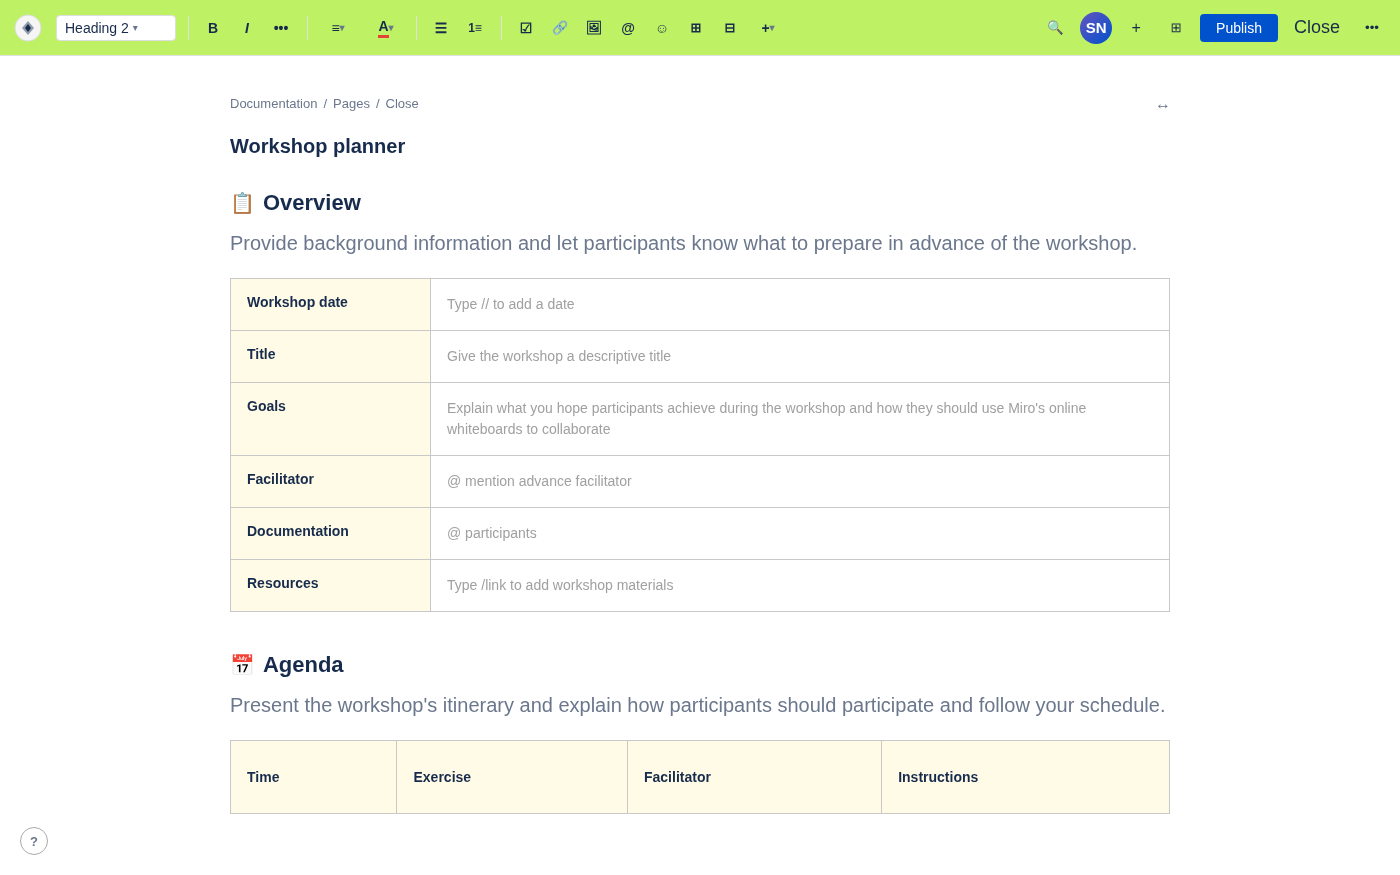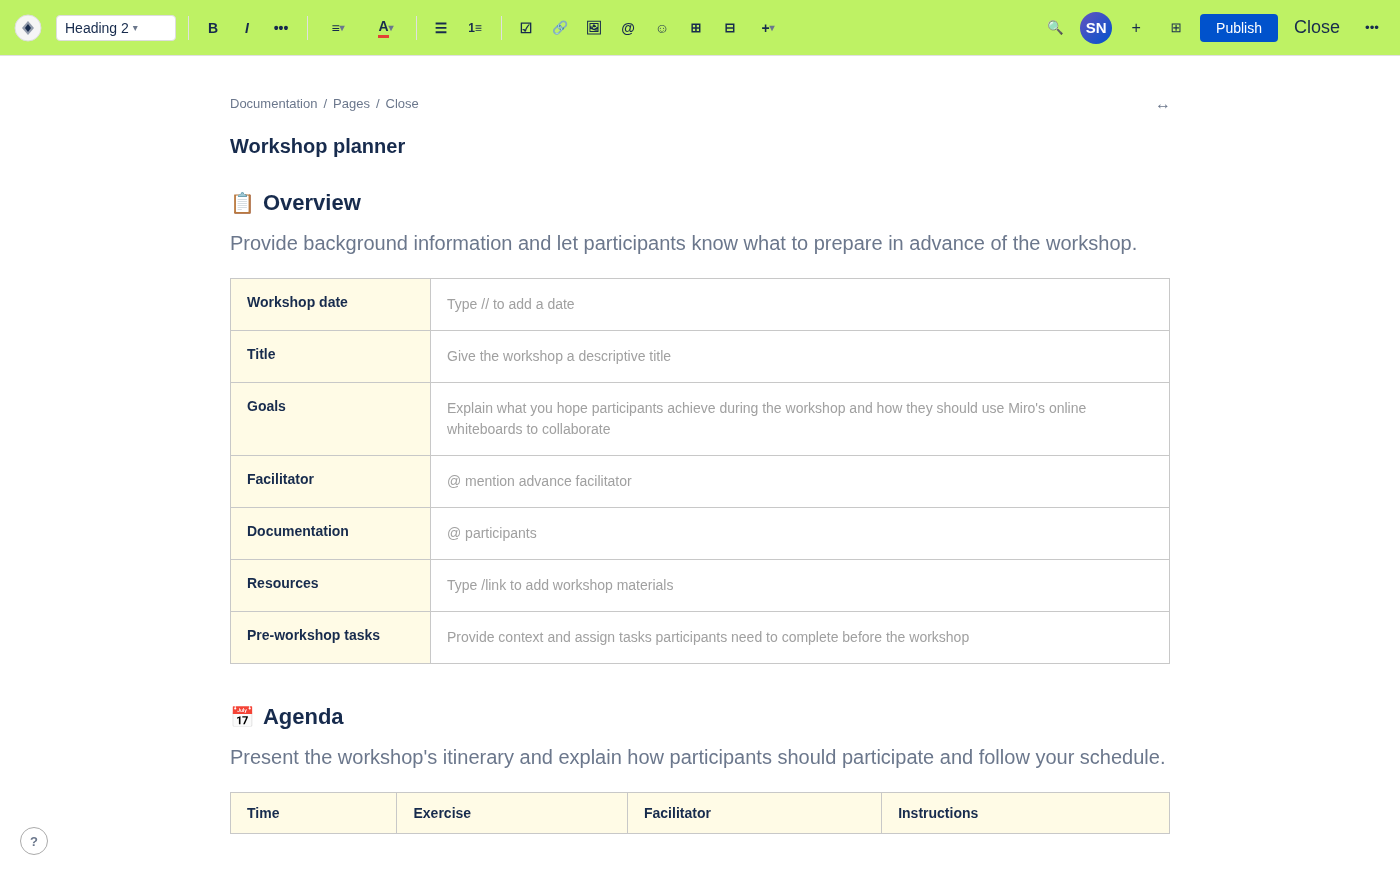--- a/index.html
+++ b/index.html
@@ -241,21 +241,21 @@
       width: 100%;
       border-collapse: collapse;
       border: 1px solid #c8c8c8;
       margin-top: 12px;
     }
 
     .agenda-table th {
       background: #fffbe6;
       font-weight: 600;
       color: #172b4d;
-      padding: 12px 16px;
+      padding: 28px 16px;
       border: 1px solid #c8c8c8;
       text-align: left;
     }
 
     .chevron-icon {
       font-size: 10px;
       color: #6b778c;
     }
 
     .icon-bold { font-weight: 900; font-style: normal; }
@@ -413,24 +413,20 @@
         <tr>
           <td class="label-cell">Documentation</td>
           <td class="value-cell" contenteditable="true" style="">@ participants</td>
         </tr>
 
         <tr>
           <td class="label-cell">Resources</td>
           <td class="value-cell" contenteditable="true" style="">Type /link to add workshop materials</td>
         </tr>
 
-        <tr>
-          <td class="label-cell">Pre-workshop tasks</td>
-          <td class="value-cell" contenteditable="true" style="">Provide context and assign tasks participants need to complete before the workshop</td>
-        </tr>
       </tbody>
     </table>
   </div>
 
   <div class="agenda-section">
     <div class="section-heading">
       <span class="section-heading-icon">📅</span>
       <span>Agenda</span>
     </div>
     <p class="section-description">Present the workshop's itinerary and explain how participants should participate and follow your schedule.</p>

